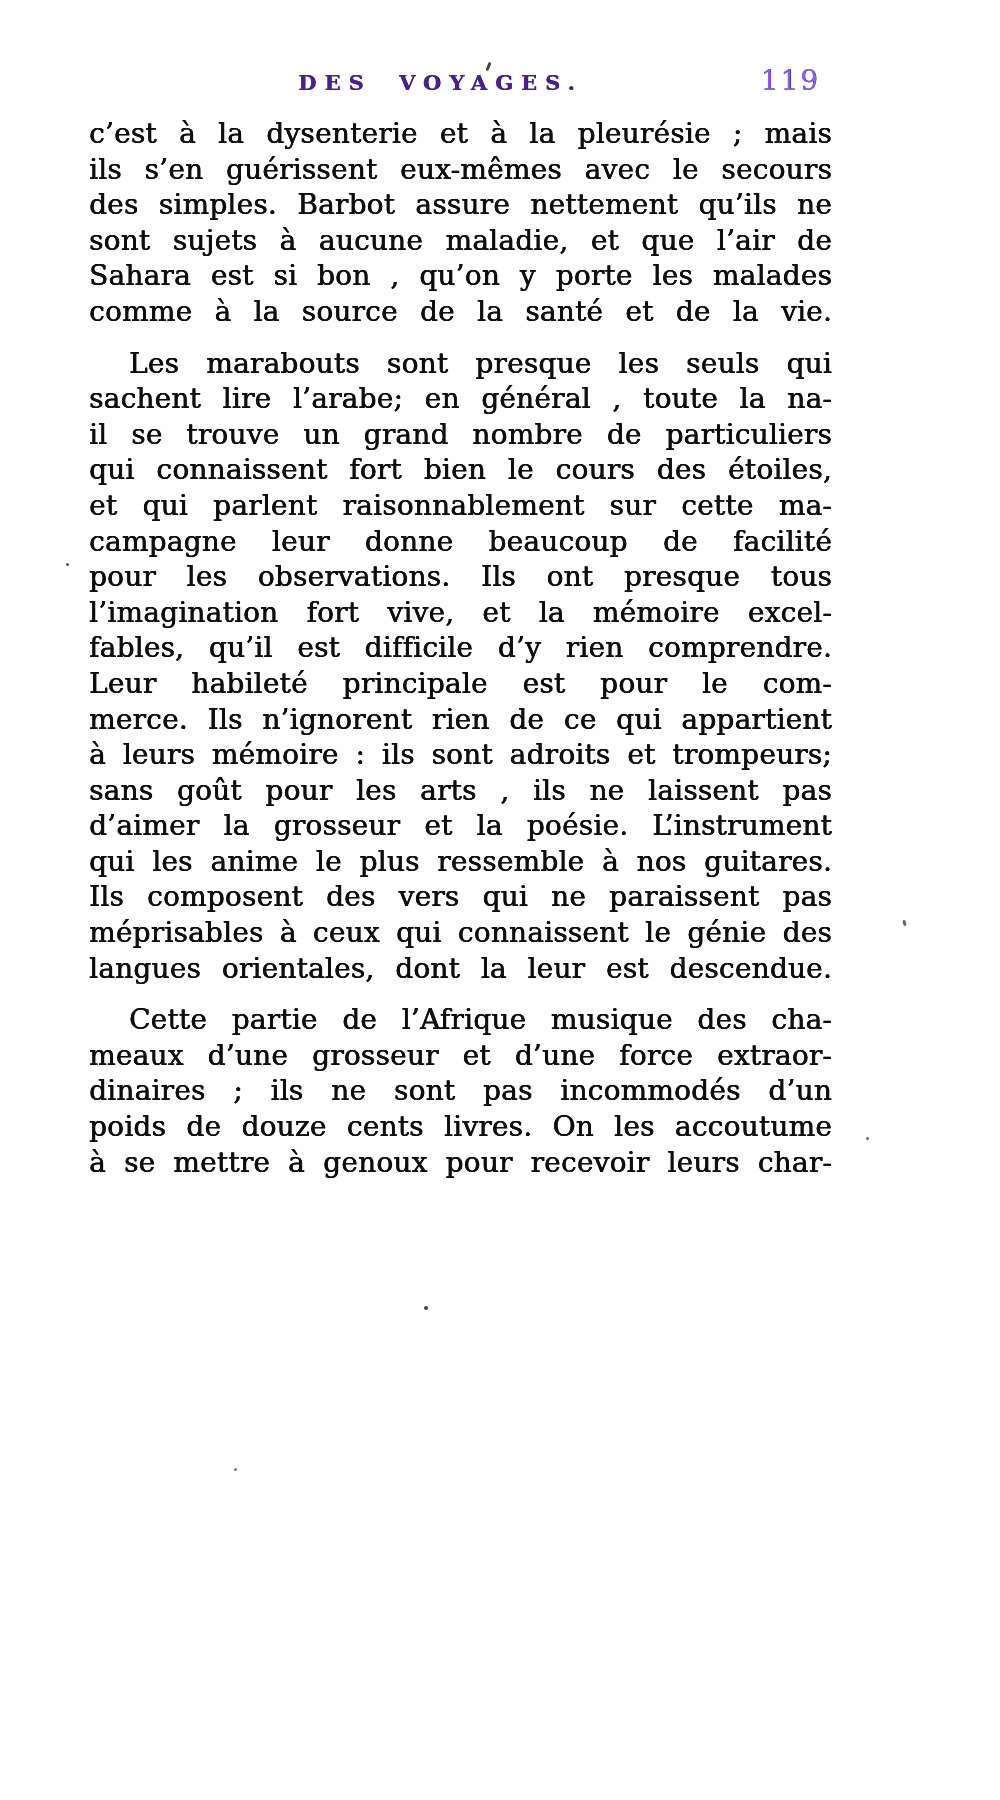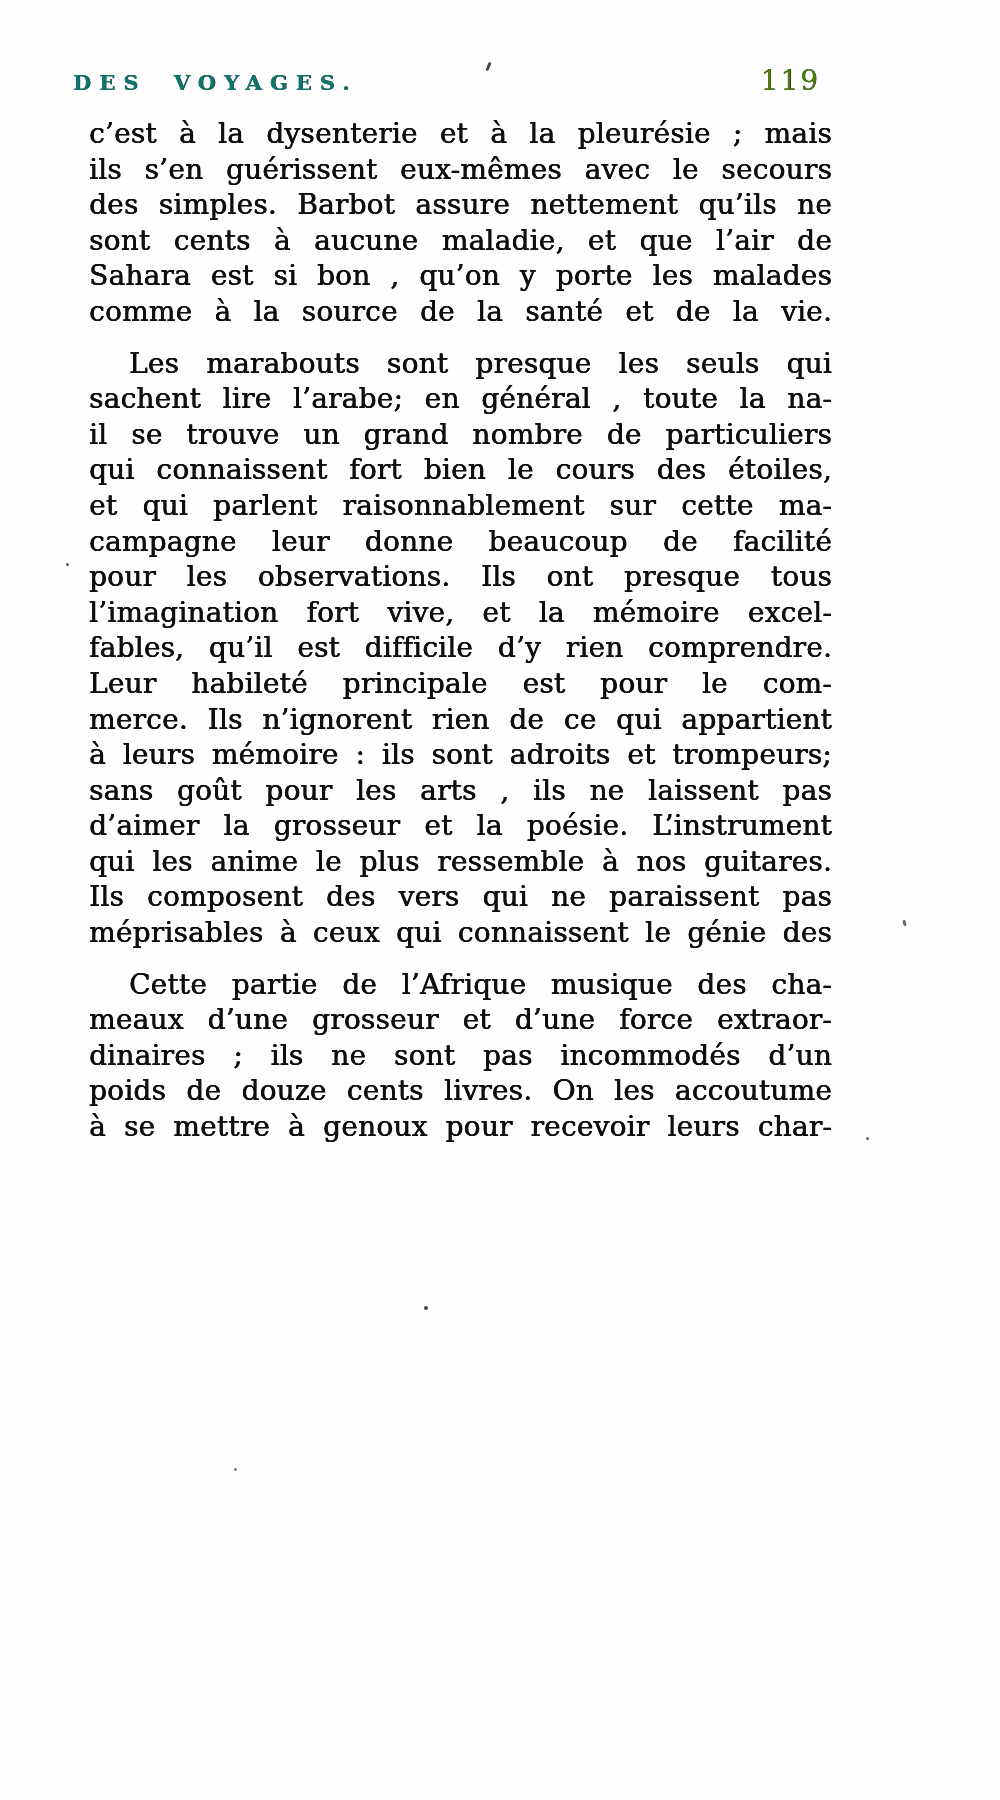--- a/index.html
+++ b/index.html
@@ -21,34 +21,35 @@
     top: 64px;
     left: 73px;
     width: 775px;
     height: 40px;
   }
   .running-title {
     position: absolute;
     left: 0;
     right: 40px;
     top: 6px;
+    text-align: center;
     font-size: 21px;
     font-weight: bold;
     letter-spacing: 8px;
     word-spacing: 12px;
-    color: #0f766e;
+    color: #4c1d95;
     text-shadow: 0.3px 0 0 #111;
   }
   .page-number {
     position: absolute;
     right: 28px;
     top: 0;
     font-size: 28px;
     letter-spacing: 2px;
-    color: #4d7c0f;
+    color: #8b5cf6;
     text-shadow: 0.3px 0 0 #111;
   }
   .page-body {
     position: absolute;
     top: 100px;
     left: 73px;
     width: 775px;
   }
   .paragraph {
     margin: 16px;
@@ -88,21 +89,21 @@
     <div class="running-title">DES VOYAGES.</div>
     <div class="page-number">119</div>
   </div>
 
   <div class="page-body">
 
   <div class="paragraph">
         <div class="line">c’est à la dysenterie et à la pleurésie ; mais</div>
         <div class="line">ils s’en guérissent eux-mêmes avec le secours</div>
         <div class="line">des simples. Barbot assure nettement qu’ils ne</div>
-        <div class="line">sont cents à aucune maladie, et que l’air de</div>
+        <div class="line">sont sujets à aucune maladie, et que l’air de</div>
         <div class="line">Sahara est si bon , qu’on y porte les malades</div>
         <div class="line">comme à la source de la santé et de la vie.</div>
       </div>
       <div class="paragraph indent">
         <div class="line">Les marabouts sont presque les seuls qui</div>
         <div class="line">sachent lire l’arabe; en général , toute la na-</div>
         <div class="line">il se trouve un grand nombre de particuliers</div>
         <div class="line">qui connaissent fort bien le cours des étoiles,</div>
         <div class="line">et qui parlent raisonnablement sur cette ma-</div>
         <div class="line">campagne leur donne beaucoup de facilité</div>
@@ -110,20 +111,21 @@
         <div class="line">l’imagination fort vive, et la mémoire excel-</div>
         <div class="line">fables, qu’il est difficile d’y rien comprendre.</div>
         <div class="line">Leur habileté principale est pour le com-</div>
         <div class="line">merce. Ils n’ignorent rien de ce qui appartient</div>
         <div class="line">à leurs mémoire : ils sont adroits et trompeurs;</div>
         <div class="line">sans goût pour les arts , ils ne laissent pas</div>
         <div class="line">d’aimer la grosseur et la poésie. L’instrument</div>
         <div class="line">qui les anime le plus ressemble à nos guitares.</div>
         <div class="line">Ils composent des vers qui ne paraissent pas</div>
         <div class="line">méprisables à ceux qui connaissent le génie des</div>
+        <div class="line">langues orientales, dont la leur est descendue.</div>
       </div>
       <div class="paragraph indent">
         <div class="line">Cette partie de l’Afrique musique des cha-</div>
         <div class="line">meaux d’une grosseur et d’une force extraor-</div>
         <div class="line">dinaires ; ils ne sont pas incommodés d’un</div>
         <div class="line">poids de douze cents livres. On les accoutume</div>
         <div class="line">à se mettre à genoux pour recevoir leurs char-</div>
       </div>
     </div>
 

